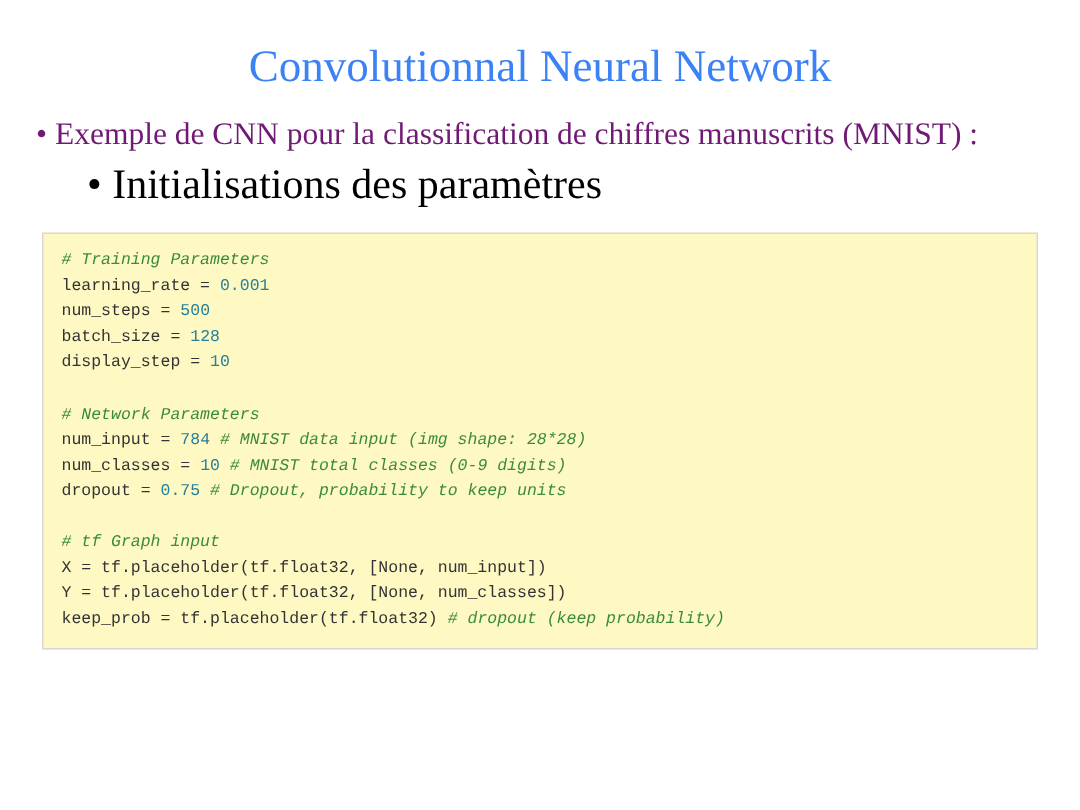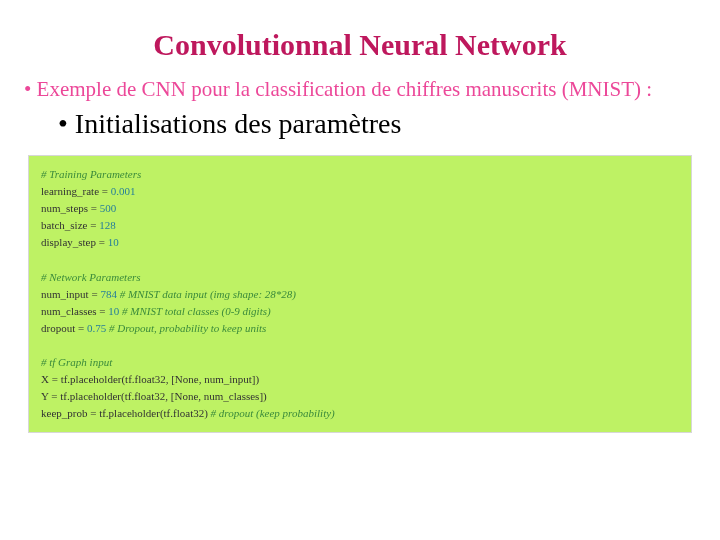--- a/index.html
+++ b/index.html
@@ -10,43 +10,43 @@
     background: #fff;
     font-family: Georgia, 'Times New Roman', serif;
     overflow: hidden;
   }
   .slide {
     padding: 20px 24px;
     box-sizing: border-box;
   }
   .title {
     font-size: 30px;
-    color: #be185d;
+    color: #3b82f6;
     text-align: center;
     margin: 8px 0 14px 0;
-    font-weight: bold;
+    font-weight: normal;
   }
   .bullet-1 {
     font-size: 21px;
-    color: #ec4899;
+    color: #701a75;
     text-align: justify;
     margin: 0 0 4px 0;
     line-height: 1.25;
   }
   .bullet-2 {
     font-size: 28px;
     color: #000;
     margin: 0 0 14px 34px;
     line-height: 1.25;
   }
   .code-block {
     border: 1px solid #d7d7d7;
-    background: #bef264;
+    background: #fef9c3;
     padding: 10px 12px;
-    font-family: Liberation Serif, serif;
+    font-family: Liberation Mono, monospace;
     font-size: 11px;
     line-height: 1.55;
     color: #333;
     white-space: pre;
     margin: 0 4px;
   }
   .c-comment { color: #3b8b3b; font-style: italic; }
   .c-num { color: #267f99; }
 </style>
 </head>

